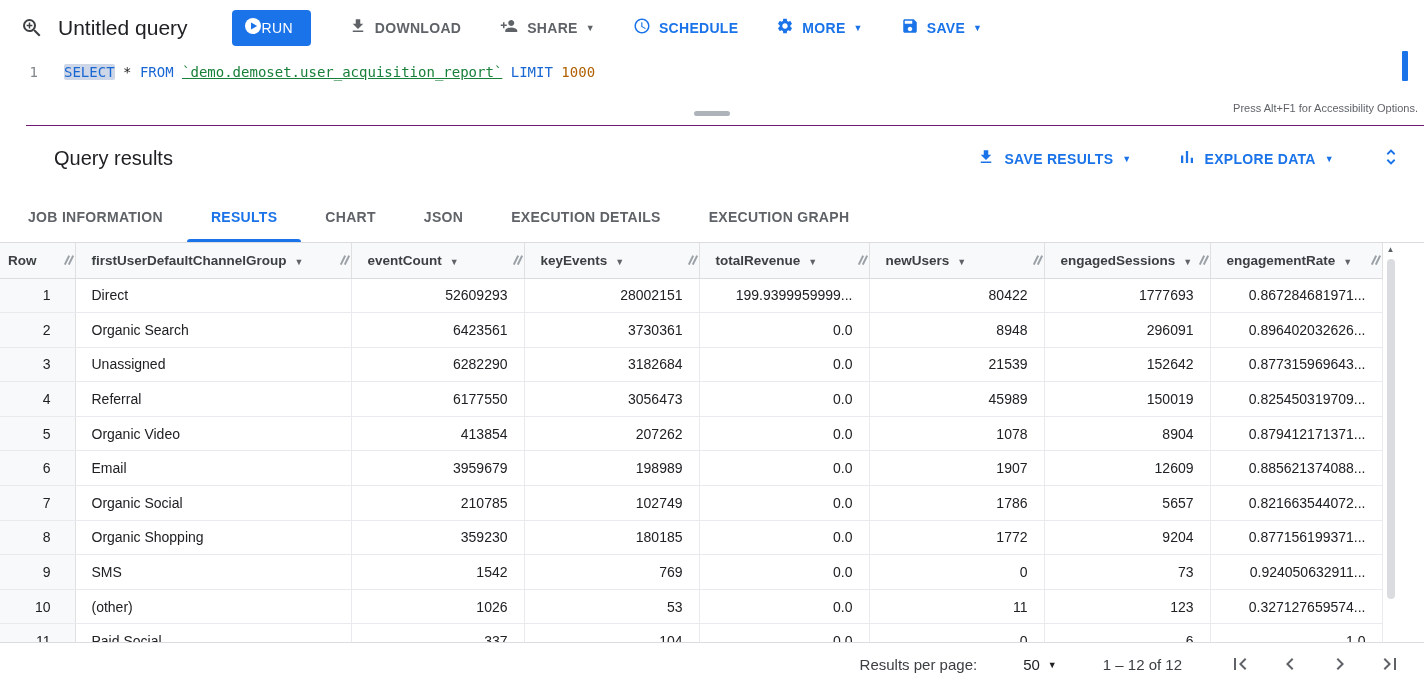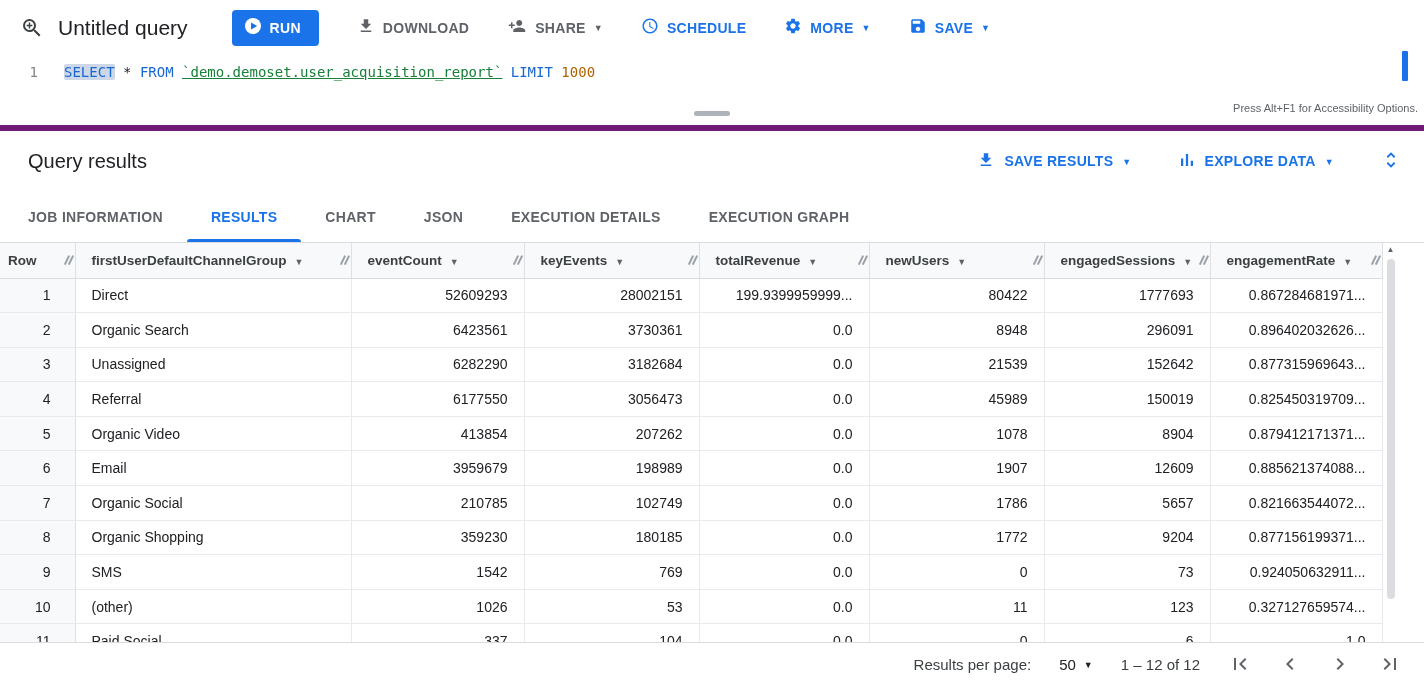--- a/index.html
+++ b/index.html
@@ -8,22 +8,22 @@
   .app { width:1424px; height:685px; display:flex; flex-direction:column; background:#fff; }
 
   
   .toolbar { height:55px; flex:0 0 55px; display:flex; align-items:center; padding:2px 20px; background:#fff; }
   .query-icon { margin-right:14px; display:flex; align-items:center; }
   .query-title { font-size:21px; font-weight:500; color:#202124; margin-right:44px; white-space:nowrap; }
   .toolbar-actions { display:flex; align-items:center; gap:38px; }
   .tb-btn { display:flex; align-items:center; gap:8px; border:none; background:none; cursor:pointer;
     font-family:inherit; font-size:14px; font-weight:bold; letter-spacing:.3px; color:#5f6368; white-space:nowrap; }
   .tb-btn.blue { color:#1a73e8; }
-  .run-btn { display:flex; align-items:center; gap:8px; background:#1a73e8; color:#fff; border:none; cursor:pointer;
-    height:36px; padding:0 18px 0 12px; border-radius:4px; font-family:inherit; font-size:14px; font-weight:bold; letter-spacing:.3px; }
+  .run-btn { display:flex; align-items:center; background:#1a73e8; color:#fff; border:none; cursor:pointer;
+    height:36px; padding:0 18px 0 12px; border-radius:4px; font-family:inherit; font-size:14px; font-weight:normal; letter-spacing:.3px; }
   .caret { font-size:9px; line-height:1; position:relative; top:1px; }
 
   
   .editor { height:46px; flex:0 0 46px; position:relative; background:#fff; display:flex; padding-top:7px; }
   .gutter { width:48px; flex:0 0 48px; text-align:right; padding-right:10px; color:#80868b;
     font:14px/20px "DejaVu Sans Mono", monospace; }
   .code { font:14px/20px "DejaVu Sans Mono", monospace; white-space:pre; padding-left:16px; }
   .tok-keyword-highlight { color:#1967d2; background:#cdd7e7; border-radius:2px; }
   .tok-keyword { color:#1967d2; }
   .tok-plain { color:#202124; }
@@ -32,21 +32,21 @@
   .editor-scrollbar { position:absolute; right:16px; top:-4px; width:6px; height:30px; background:#1a73e8; border-radius:1px; }
 
   
   .divider-row { height:24px; flex:0 0 24px; position:relative; background:#fff; }
   .drag-handle { position:absolute; left:50%; top:10px; transform:translateX(-50%);
     width:36px; height:5px; border-radius:3px; background:#aeb3b9; cursor:row-resize; }
   .a11y-hint { position:absolute; right:6px; top:1px; color:#5f6368; font-size:11px; }
 
   
   .results-header { height:66px; flex:0 0 66px; display:flex; align-items:center;
-    padding:0 22px 0 28px; border-top:6px solid #701a75; background:#fff; }
+    padding:0 22px 0 28px; border-top:1px solid #701a75; background:#fff;margin-left:26px; }
   .results-title { font-size:20px; color:#202124; font-weight:400; }
   .results-actions { margin-left:auto; display:flex; align-items:center; gap:46px; }
   .hdr-action { display:flex; align-items:center; gap:9px; border:none; background:none; cursor:pointer;
     font-family:inherit; font-size:14px; font-weight:bold; letter-spacing:.3px; color:#1a73e8; }
 
   
   .tabs { height:52px; flex:0 0 52px; display:flex; align-items:stretch; border-bottom:1px solid #dadce0; padding:0 4px; background:#fff; }
   .tab { display:flex; align-items:center; padding:0 24px; font-size:14px; font-weight:bold; letter-spacing:.3px;
     color:#5f6368; position:relative; cursor:pointer; white-space:nowrap; }
   .tab.active { color:#1a73e8; }
@@ -69,21 +69,21 @@
   tbody td.row-num { background:#f8f9fa; text-align:right; padding-right:24px; border-right:1px solid #e0e0e0; }
   td.ar { text-align:right; }
   td.al { text-align:left; }
 
   .v-scrollbar { width:16px; flex:0 0 16px; position:relative; }
   .scroll-up-arrow { text-align:center; font-size:8px; color:#5f6368; line-height:14px; cursor:pointer; }
   .scroll-thumb { position:absolute; left:4px; top:16px; width:8px; height:340px; background:#dadce0; border-radius:4px; cursor:grab; }
 
   
   .footer { height:43px; flex:0 0 43px; border-top:1px solid #dadce0; display:flex; align-items:center;
-    justify-content:flex-end; padding-right:22px; gap:28px; background:#fff; font-size:15px; color:#3c4043; }
+    justify-content:flex-end; padding-right:22px; gap:46px; background:#fff; font-size:15px; color:#3c4043; }
   .page-size { display:flex; align-items:center; gap:8px; cursor:pointer; color:#202124; }
   .page-size .caret { color:#202124; }
   .nav-group { display:flex; align-items:center; gap:26px; }
   .nav-btn { border:none; background:none; cursor:pointer; display:flex; align-items:center; padding:0; }
 </style>
 </head>
 <body>
 
 <div class="app">
 

